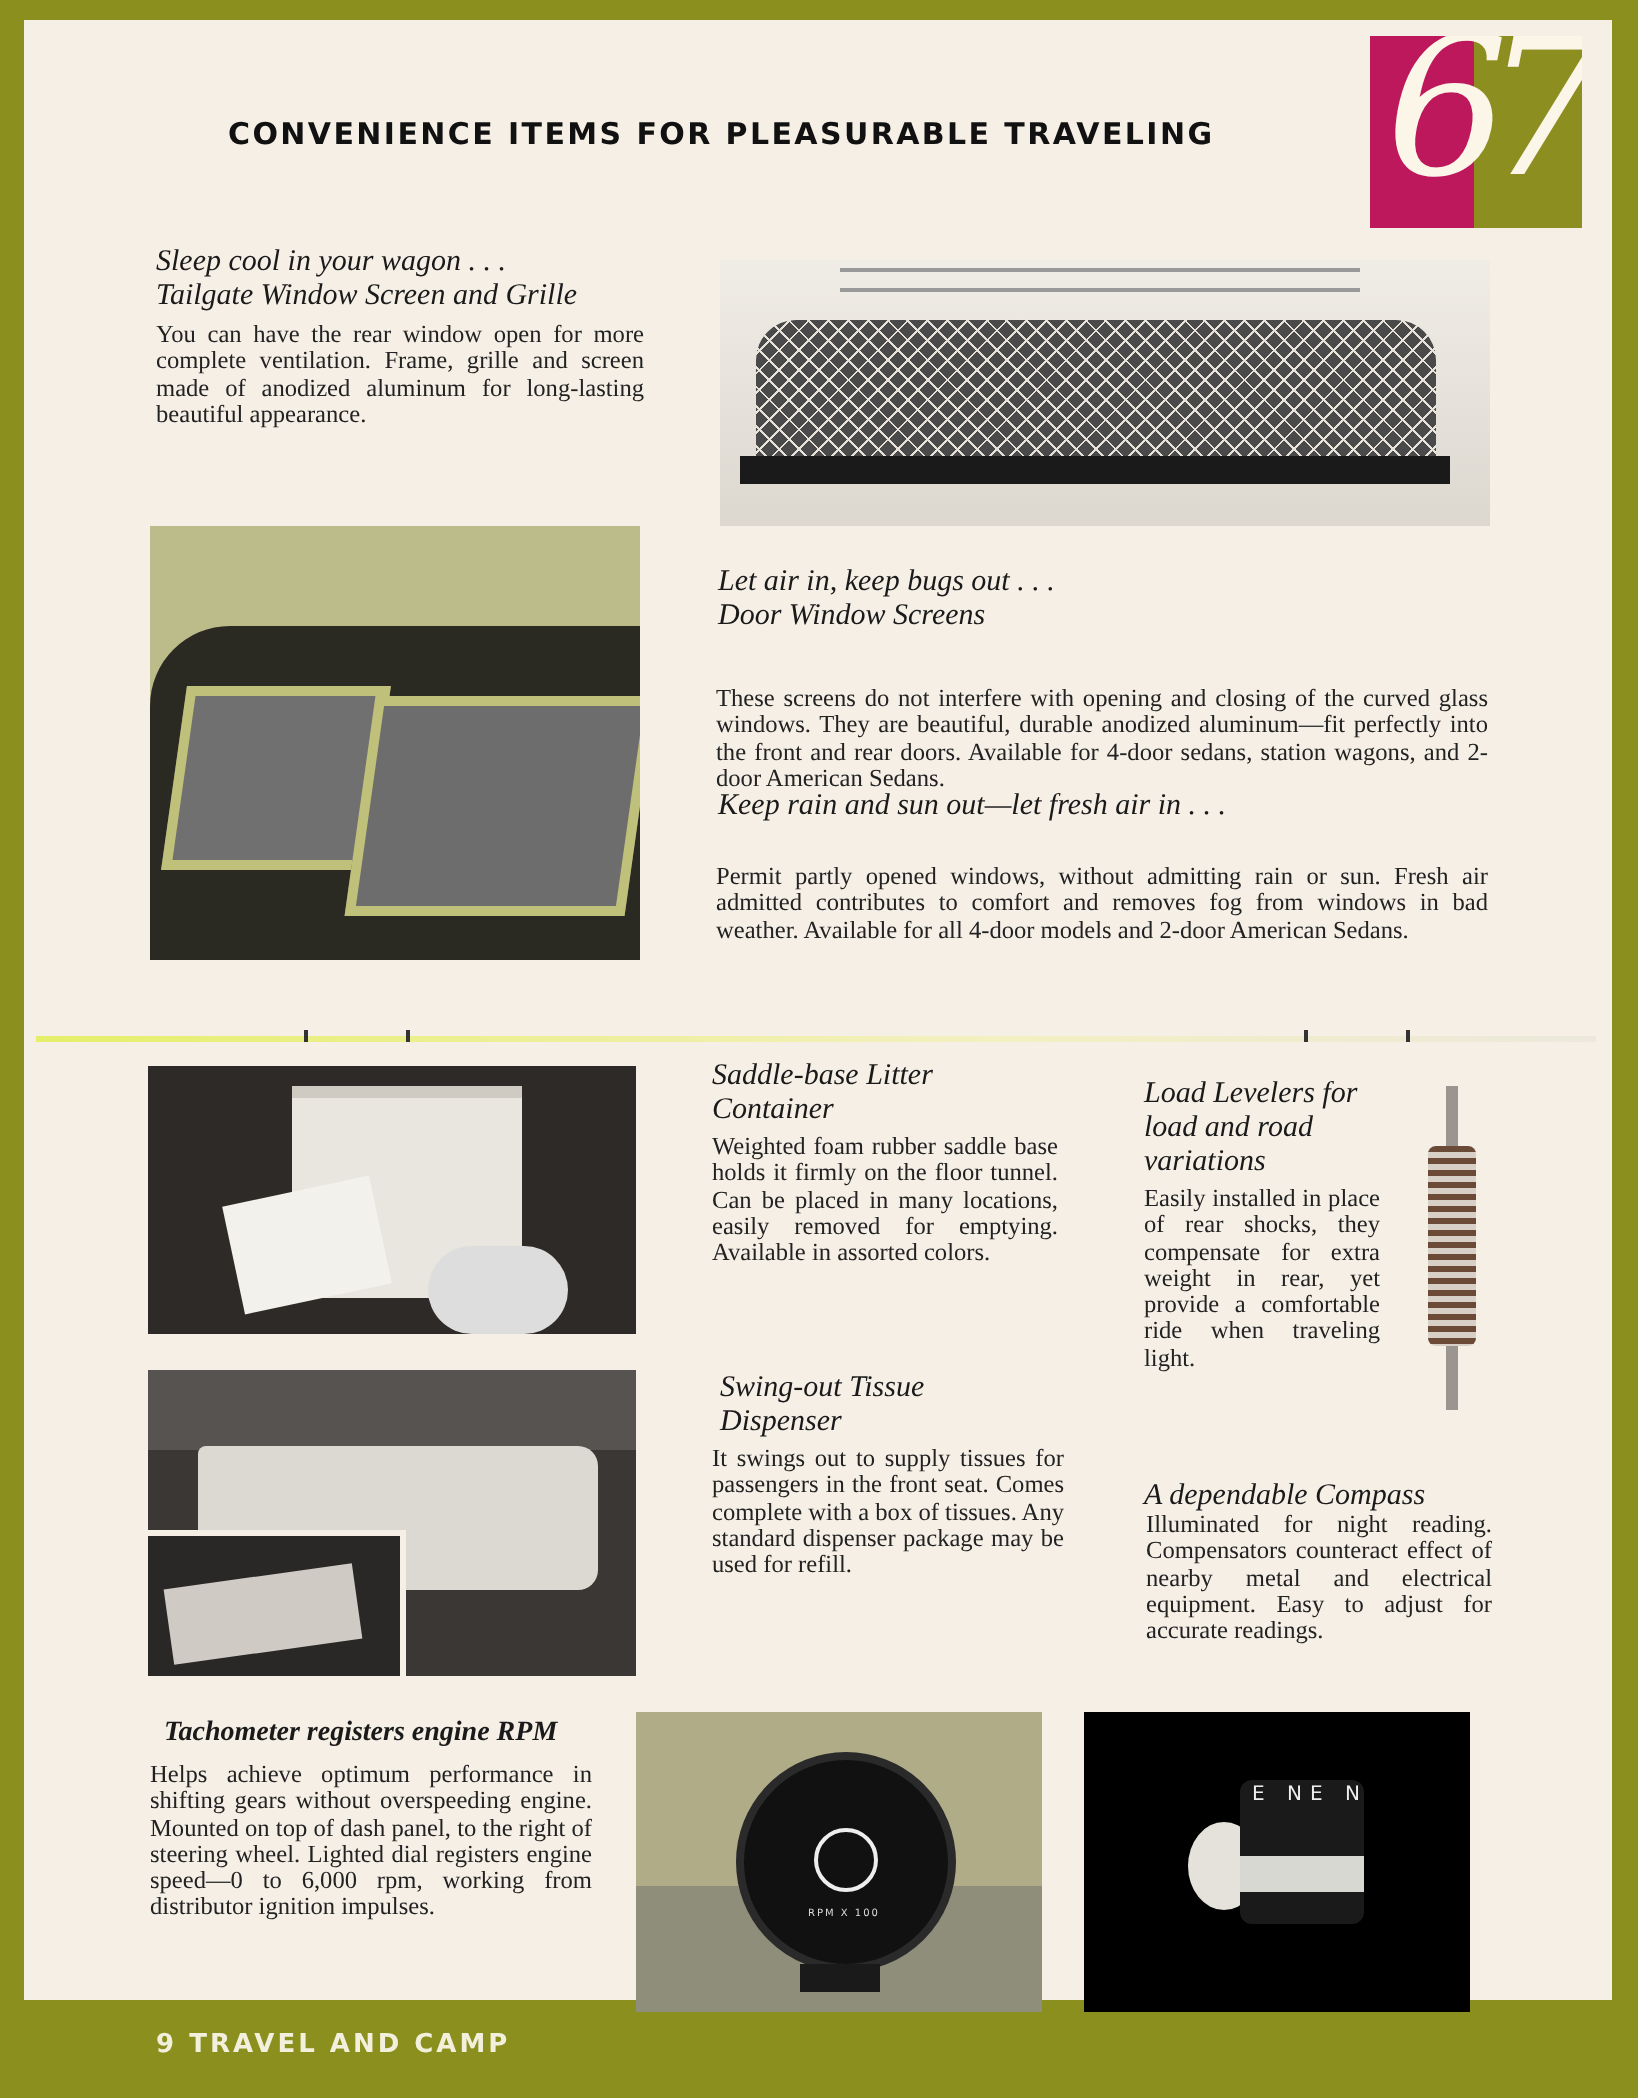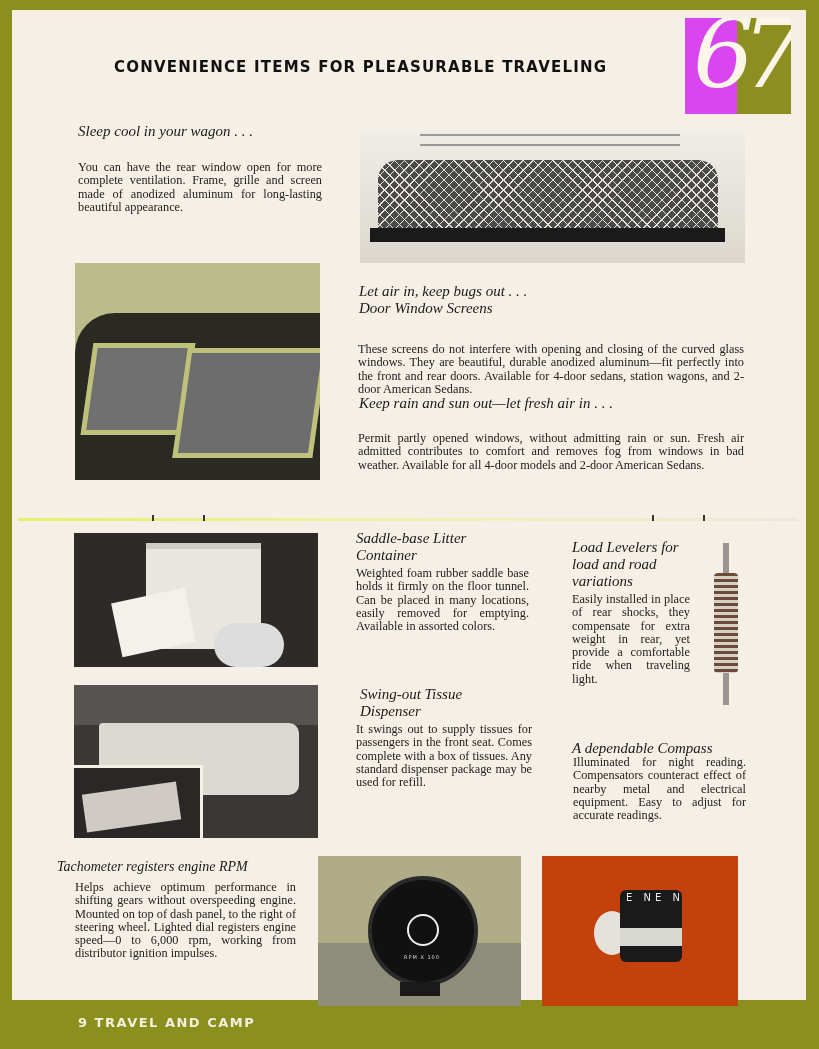--- a/index.html
+++ b/index.html
@@ -3,21 +3,21 @@
 <meta charset="utf-8">
 <style>
   html, body { margin:0; padding:0; }
   body { width:819px; height:1049px; position:relative; overflow:hidden; background:#8a8f1e; font-family:"Liberation Serif", serif; }
   .page { position:absolute; left:12px; top:10px; width:794px; height:990px; background:#f5efe6; }
   .crease { position:absolute; left:18px; top:518px; width:780px; height:3px; background:linear-gradient(90deg,#e6ef6a,#f3f0c0 60%,#ece8dc); }
   .tick { position:absolute; top:515px; width:2px; height:6px; background:#333; }
   .footer { position:absolute; left:0; top:1000px; width:819px; height:49px; background:#8a8f1e; }
   .footer-text { position:absolute; left:78px; top:1015px; color:#f2f0dc; font-family:"DejaVu Sans", sans-serif; font-weight:bold; font-size:13px; letter-spacing:1.5px; }
   .title { position:absolute; left:114px; top:58px; font-family:"DejaVu Sans", sans-serif; font-weight:bold; font-size:15px; letter-spacing:1.2px; color:#111; }
-  .badge { position:absolute; left:685px; top:18px; width:106px; height:96px; background:#d946ef; overflow:hidden; }
+  .badge { position:absolute; left:685px; top:18px; width:106px; height:96px; background:#be185d; overflow:hidden; }
   .badge .dark { position:absolute; left:52px; top:0; width:54px; height:96px; background:#8c8e20; }
   .badge span { position:absolute; left:8px; top:-12px; font-family:"DejaVu Serif", serif; font-style:italic; font-size:96px; color:#fbf6e8; line-height:1; letter-spacing:-12px; }
   .h { position:absolute; font-style:italic; font-size:15px; line-height:17px; color:#1a1a1a; }
   .p { position:absolute; font-size:12.3px; line-height:13.3px; color:#222; text-align:justify; }
   .photo { position:absolute; overflow:hidden; }
   
   .ph-tailgate { left:360px; top:130px; width:385px; height:133px; background:linear-gradient(#f0ede6,#dcd8d0); }
   .ph-tailgate .win { position:absolute; left:18px; top:30px; width:340px; height:82px; border-radius:20px 20px 4px 4px; background:#555;
      background-image:repeating-linear-gradient(45deg, transparent 0 6px, #e7e3da 6px 7px), repeating-linear-gradient(-45deg, transparent 0 6px, #e7e3da 6px 7px); background-color:#4a4a4a;}
   .ph-tailgate .bar { position:absolute; left:10px; top:98px; width:355px; height:14px; background:#1a1a1a; }
@@ -42,21 +42,21 @@
   .ph-shock { left:712px; top:543px; width:28px; height:162px; }
   .ph-shock .rod { position:absolute; left:11px; top:0; width:6px; height:162px; background:#9a9590; }
   .ph-shock .spring { position:absolute; left:2px; top:30px; width:24px; height:100px; background:repeating-linear-gradient(#6b4a38 0 3px, #d8d0c6 3px 6px); border-radius:4px; }
   
   .ph-tach { left:318px; top:856px; width:203px; height:150px; background:linear-gradient(#b1ac88 0 58%, #8f8e7a 58%); }
   .ph-tach .dial { position:absolute; left:50px; top:20px; width:102px; height:102px; border-radius:50%; background:#111; border:4px solid #2a2a2a; }
   .ph-tach .ring { position:absolute; left:35px; top:34px; width:28px; height:28px; border-radius:50%; border:2px solid #eee; }
   .ph-tach .base { position:absolute; left:82px; top:126px; width:40px; height:14px; background:#1a1a1a; }
   .ph-tach .lbl { position:absolute; left:32px; top:74px; color:#ddd; font-family:"DejaVu Sans", sans-serif; font-size:5px; letter-spacing:1px; }
   
-  .ph-compass { left:542px; top:856px; width:196px; height:150px; background:#c2410c; }
+  .ph-compass { left:542px; top:856px; width:176px; height:150px; background:#000000;padding-left:17px; }
   .ph-compass .disc { position:absolute; left:52px; top:55px; width:36px; height:44px; background:#e4e2da; border-radius:50%; }
   .ph-compass .body { position:absolute; left:78px; top:34px; width:62px; height:72px; background:#1a1a1a; border-radius:6px; }
   .ph-compass .band { position:absolute; left:78px; top:72px; width:62px; height:18px; background:#d8d8d2; }
   .ph-compass .dir { position:absolute; left:84px; top:36px; color:#eee; font-family:"DejaVu Sans", sans-serif; font-size:10px; letter-spacing:4px; }
 </style>
 </head>
 <body>
 
 <div class="page"></div>
 <div class="footer"></div>
@@ -69,20 +69,21 @@
 <div class="tick" style="left:703px"></div>
 
 <div class="title">CONVENIENCE ITEMS FOR PLEASURABLE TRAVELING</div>
 <div class="badge">
     <div class="dark"></div>
     <span>67</span>
   </div>
 
 <div class="h" style="left:78px;top:123px;">
     <div>Sleep cool in your wagon . . .</div>
+    <div>Tailgate Window Screen and Grille</div>
   </div>
 <div class="p" style="left:78px;top:161px;width:244px;">You can have the rear window open for more complete ventilation. Frame, grille and screen made of anodized aluminum for long-lasting beautiful appearance.</div>
 <div class="photo ph-tailgate">
     <div class="rack"></div>
     <div class="win"></div>
     <div class="bar"></div>
   </div>
 
 <div class="photo ph-door">
     <div class="body"></div>
@@ -131,21 +132,21 @@
   </div>
 <div class="h" style="left:360px;top:686px;">
     <div>Swing-out Tissue</div>
     <div>Dispenser</div>
   </div>
 <div class="p" style="left:356px;top:723px;width:176px;">It swings out to supply tissues for passengers in the front seat. Comes complete with a box of tissues. Any standard dispenser package may be used for refill.</div>
 
 <div class="h" style="left:572px;top:740px;">A dependable Compass</div>
 <div class="p" style="left:573px;top:756px;width:173px;">Illuminated for night reading. Compensators counteract effect of nearby metal and electrical equipment. Easy to adjust for accurate readings.</div>
 
-<div class="h" style="left:57px;top:858px;font-size:14px;">Tachometer registers engine RPM</div>
+<div class="h" style="left:82px;top:858px;font-size:14px;font-weight:bold;">Tachometer registers engine RPM</div>
 <div class="p" style="left:75px;top:881px;width:221px;">Helps achieve optimum performance in shifting gears without overspeeding engine. Mounted on top of dash panel, to the right of steering wheel. Lighted dial registers engine speed—0 to 6,000 rpm, working from distributor ignition impulses.</div>
 <div class="photo ph-tach">
     <div class="dial">
       <div class="ring"></div>
       <div class="lbl">RPM X 100</div>
     </div>
     <div class="base"></div>
   </div>
 <div class="photo ph-compass">
     <div class="disc"></div>

